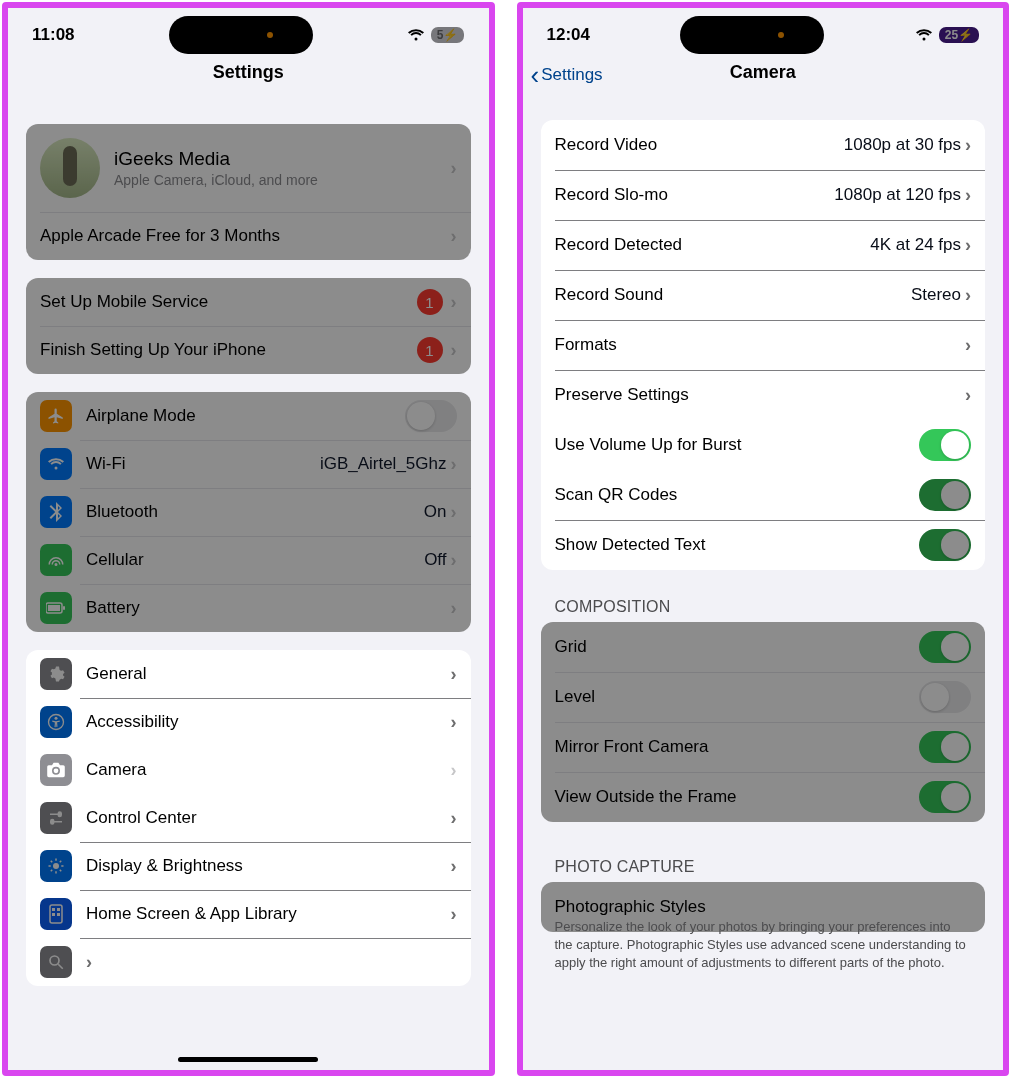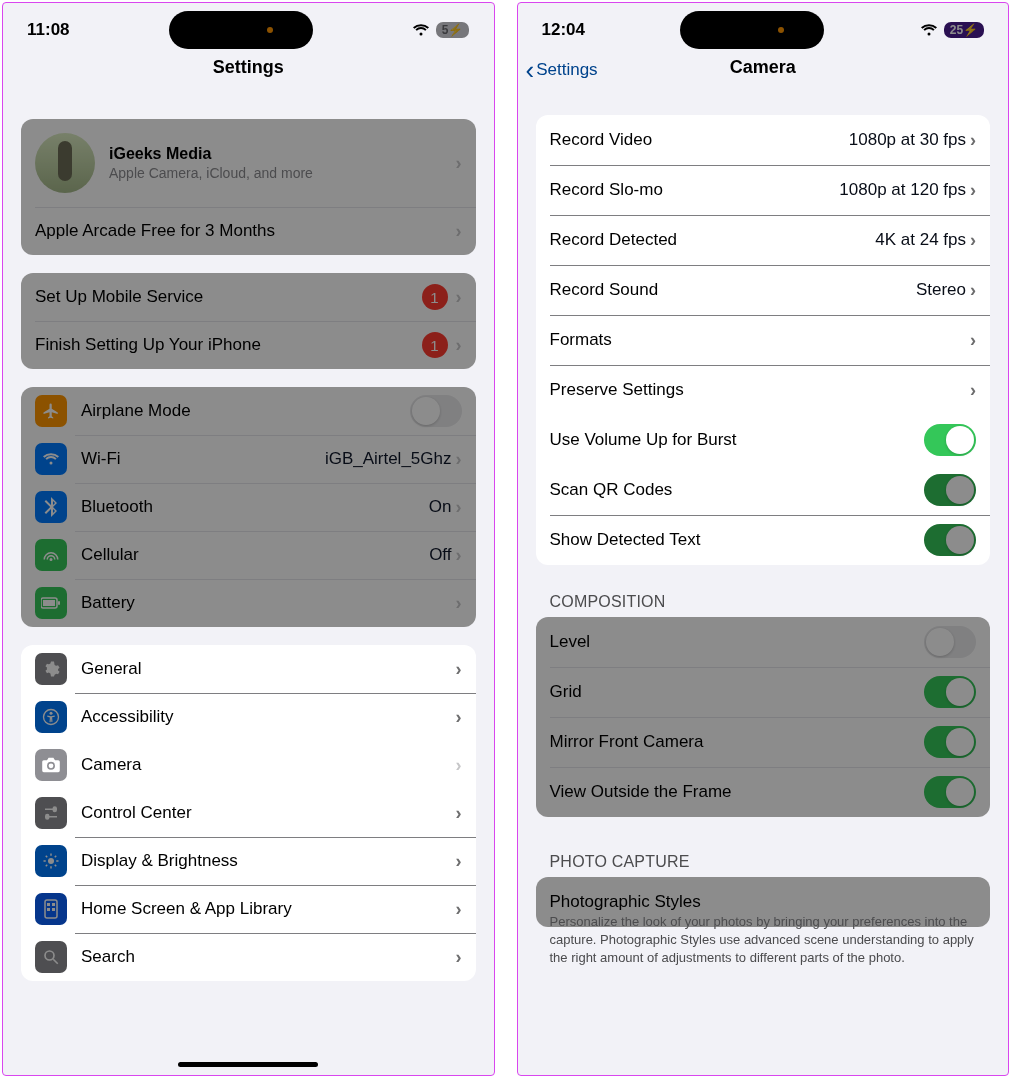--- a/index.html
+++ b/index.html
@@ -1,17 +1,17 @@
 <!DOCTYPE html>
 <html><head>
 <meta charset="utf-8">
 <style>
   *{box-sizing:border-box;margin:0;padding:0;font-family:-apple-system,BlinkMacSystemFont,"Helvetica Neue",sans-serif;-webkit-font-smoothing:antialiased}
   body{background:#fff;width:1011px;height:1078px;display:flex;gap:22px;padding:2px}
-  .phone{flex:1;background:#f2f2f7;border:1px solid #d946ef;border-radius:4px;overflow:hidden;position:relative;display:flex;flex-direction:column}
+  .phone{flex:1;background:#f2f2f7;border:6px solid #d946ef;border-radius:4px;overflow:hidden;position:relative;display:flex;flex-direction:column}
   .dim{filter:brightness(.55)}
   .highlight{filter:none!important;position:relative;z-index:10;background:#fff}
   .statusbar{height:54px;display:flex;align-items:center;justify-content:space-between;padding:0 24px;font-weight:600;font-size:17px}
   .pill{width:144px;height:38px;background:#000;border-radius:20px;position:relative}
   .pill::after{content:"";position:absolute;right:40px;top:50%;transform:translateY(-50%);width:6px;height:6px;border-radius:50%;background:#ff9500}
   .status-right{display:flex;align-items:center;gap:6px}
   .wifi-icon{font-size:16px}
   .battery{padding:1px 6px;border-radius:7px;font-size:12px;font-weight:700;color:#fff;display:flex;align-items:center;gap:1px}
   .battery.low{background:#d9d9df;color:#6b6b70}
   .battery.green{background:#4c1d95}
@@ -28,21 +28,21 @@
   .row.nosep::before{display:none}
   .row.noicon + .row::before{left:14px}
   .row .icon{width:32px;height:32px;border-radius:7px;margin-right:14px;display:flex;align-items:center;justify-content:center;color:#fff;font-size:17px;flex:none}
   .row .label{flex:1;font-size:17px;color:#000}
   .row .value{color:#0f172a;font-size:17px;margin-right:4px}
   .row .chevron{color:#c6c6c8;font-size:18px;font-weight:600}
   .row .badge{background:#ff3b30;color:#fff;width:26px;height:26px;border-radius:13px;display:flex;align-items:center;justify-content:center;font-size:15px;margin-right:8px}
   .row.profile{padding:14px}
   .row.profile .avatar{width:60px;height:60px;border-radius:30px;background:linear-gradient(#d9e9c0,#a5b88a);margin-right:14px;flex:none;overflow:hidden;position:relative}
   .row.profile .avatar::after{content:"";position:absolute;left:50%;top:14%;transform:translateX(-50%);width:14px;height:40px;background:#6c6c55;border-radius:7px}
-  .row.profile .ptext .name{font-size:16px;font-weight:700}
+  .row.profile .ptext .name{font-size:19px;font-weight:400}
   .row.profile .ptext .sub{font-size:14px;color:#8a8a8e;margin-top:2px}
   .toggle{width:52px;height:32px;border-radius:16px;background:#e9e9eb;position:relative;flex:none}
   .toggle::after{content:"";position:absolute;top:2px;left:2px;width:28px;height:28px;border-radius:14px;background:#fff;box-shadow:0 1px 3px rgba(0,0,0,.2);transition:none}
   .toggle.on{background:#34c759}
   .toggle.on::after{left:22px}
   .section-header{font-size:16px;color:#8a8a8e;text-transform:uppercase;padding:18px 14px 6px;letter-spacing:.2px}
   .section-footer{font-size:13px;color:#8a8a8e;padding:6px 14px 18px;line-height:1.4}
   .link{color:#007aff}
   .home-ind{position:absolute;bottom:8px;left:50%;transform:translateX(-50%);width:140px;height:5px;background:#000;border-radius:3px}
   
@@ -236,21 +236,20 @@
           <span class="label">Home Screen &amp; App Library</span>
           <span class="chevron">›</span>
         </div>
         <div class="row">
           <span class="icon ic-grey">
             <svg width="18" height="18" viewBox="0 0 24 24">
                 <circle cx="10" cy="10" r="6" fill="none" stroke="#fff" stroke-width="2.2"></circle>
                 <line x1="15" y1="15" x2="21" y2="21" stroke="#fff" stroke-width="2.2"></line>
               </svg>
           </span>
-          <span class="label">Search</span>
           <span class="chevron">›</span>
         </div>
       </div>
     </div>
   </div>
   <div class="home-ind dim"></div>
 </div>
 
 <div class="phone right">
   <div class="dim">
@@ -320,28 +319,28 @@
           <span class="label">Show Detected Text</span>
           <span class="toggle on"></span>
         </div>
       </div>
     </div>
 
     <div class="dim">
       <div class="section-header">Composition</div>
       <div class="group" style="margin-top:0">
         <div class="row noicon">
+          <span class="label">Grid</span>
+          <span class="toggle on"></span>
+        </div>
+        <div class="row noicon">
           <span class="label">Level</span>
           <span class="toggle"></span>
         </div>
         <div class="row noicon">
-          <span class="label">Grid</span>
-          <span class="toggle on"></span>
-        </div>
-        <div class="row noicon">
           <span class="label">Mirror Front Camera</span>
           <span class="toggle on"></span>
         </div>
         <div class="row noicon">
           <span class="label">View Outside the Frame</span>
           <span class="toggle on"></span>
         </div>
       </div>
 
       <div class="section-header">Photo Capture</div>

